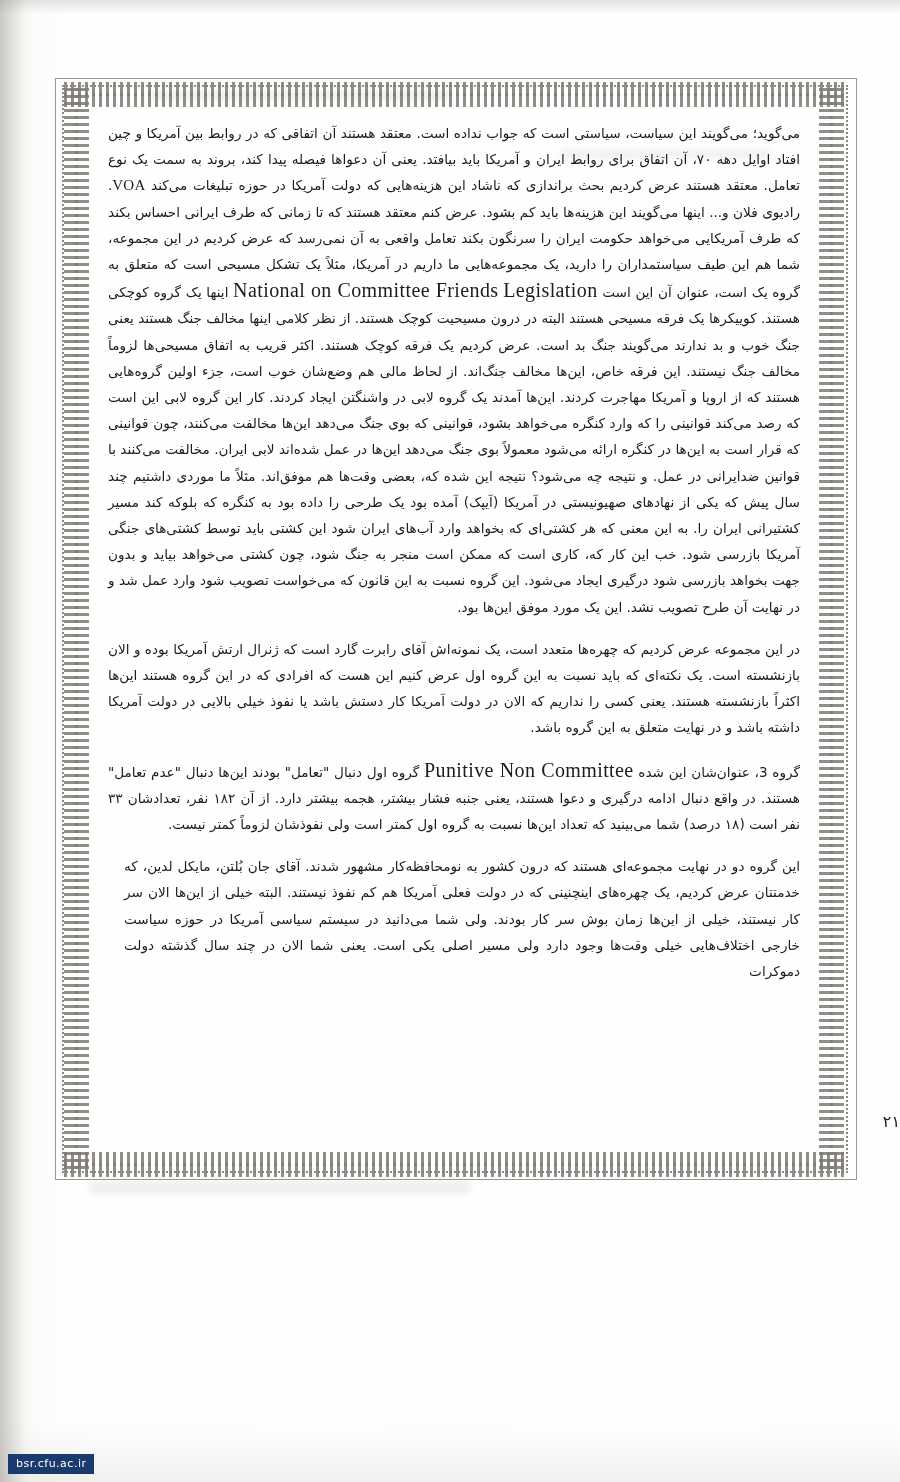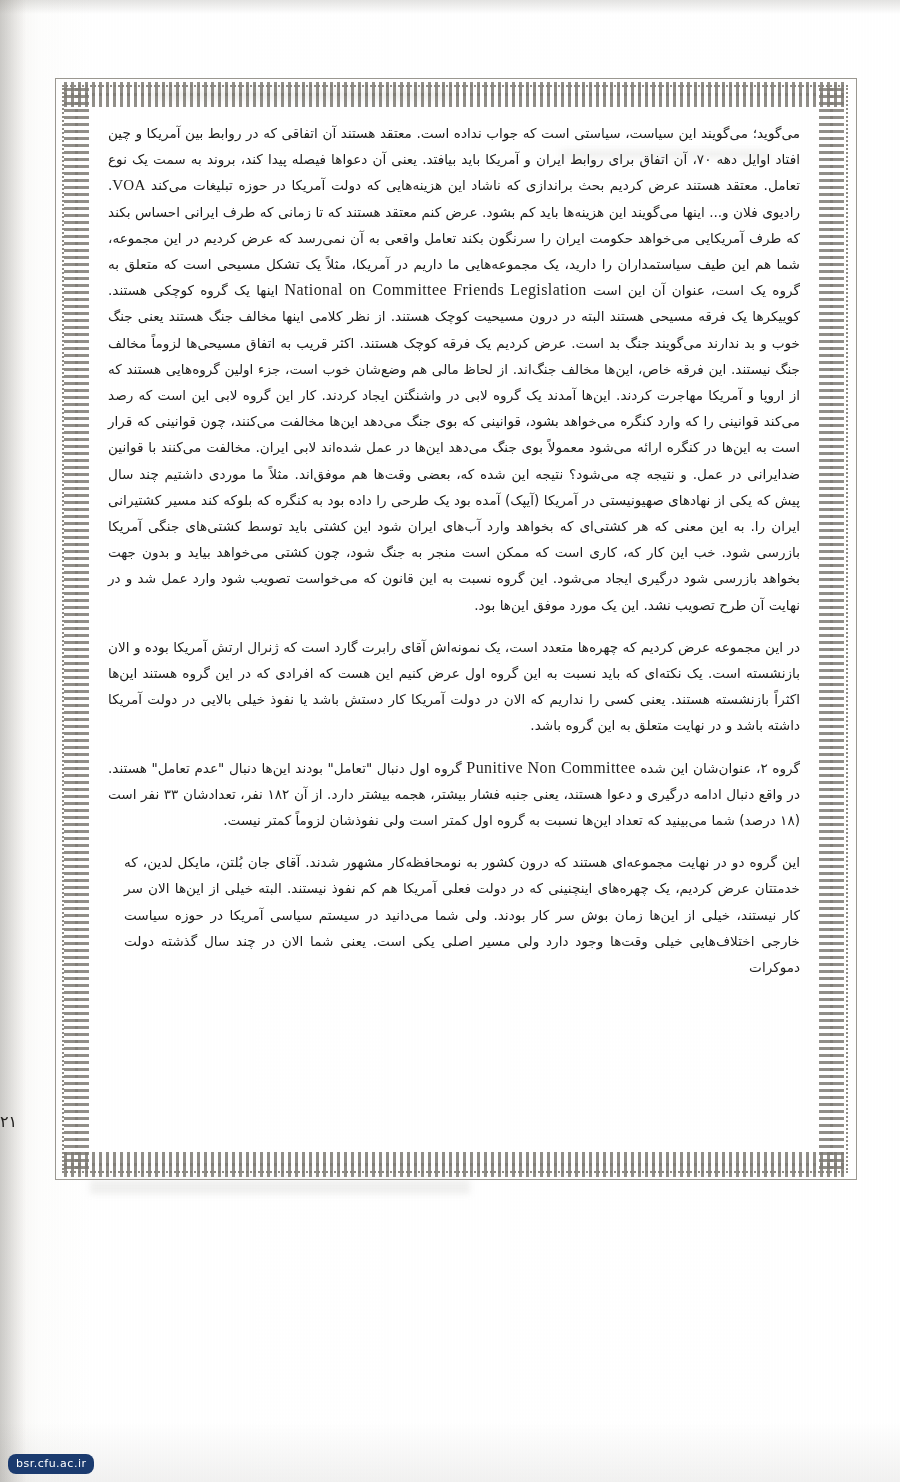--- a/index.html
+++ b/index.html
@@ -119,47 +119,47 @@
     unicode-bidi: embed;
     font-family: "Liberation Serif", serif;
     font-size: 15px;
     letter-spacing: .2px;
     margin-top: 32px;
   }
   .latin-big {
     direction: ltr;
     unicode-bidi: embed;
     font-family: "Liberation Serif", serif;
-    font-size: 16px;
+    font-size: 20px;
     letter-spacing: .4px;
   }
 
   .page-number {
     position: absolute;
     left: 0;
     right: 0;
     top: 1112px;
-    text-align: left;
+    text-align: right;
     font-size: 16px;
     color: #1d1c1a;
     font-family: "DejaVu Sans", sans-serif;
   }
 
   
   .watermark {
     position: absolute;
     left: 8px;
     bottom: 8px;
     background: #1b3b6f;
     color: #ffffff;
     font-family: "DejaVu Sans", sans-serif;
     font-size: 11px;
     letter-spacing: .5px;
     padding: 3px 8px 4px 8px;
-    border-radius: 8px;
+    border-radius: 0;
     direction: ltr;
   }
 
   
   .smudge {
     position: absolute;
     background: rgba(140,138,130,.13);
     filter: blur(3px);
     pointer-events: none;
   }
@@ -185,19 +185,19 @@
 <div class="ornament bottom"></div>
 <div class="ornament bottom2"></div>
 <div class="ornament side left"></div>
 <div class="ornament side left2"></div>
 <div class="ornament side right"></div>
 <div class="ornament side right2"></div>
 
 <div class="content" id="body-text">
     <p><span>می‌گوید؛ می‌گویند این سیاست، سیاستی است که جواب نداده است. معتقد هستند آن اتفاقی که در روابط بین آمریکا و چین افتاد اوایل دهه ۷۰، آن اتفاق برای روابط ایران و آمریکا باید بیافتد. یعنی آن دعواها فیصله پیدا کند، بروند به سمت یک نوع تعامل. معتقد هستند عرض کردیم بحث براندازی که ناشاد این هزینه‌هایی که دولت آمریکا در حوزه تبلیغات می‌کند </span><span class="latin">VOA</span><span>. رادیوی فلان و... اینها می‌گویند این هزینه‌ها باید کم بشود. عرض کنم معتقد هستند که تا زمانی که طرف ایرانی احساس بکند که طرف آمریکایی می‌خواهد حکومت ایران را سرنگون بکند تعامل واقعی به آن نمی‌رسد که عرض کردیم در این مجموعه، شما هم این طیف سیاستمداران را دارید، یک مجموعه‌هایی ما داریم در آمریکا، مثلاً یک تشکل مسیحی است که متعلق به گروه یک است، عنوان آن این است </span><span class="latin-big">National  on Committee Friends</span><span> </span><span class="latin-big">Legislation</span><span> اینها یک گروه کوچکی هستند. کوییکرها یک فرقه مسیحی هستند البته در درون مسیحیت کوچک هستند. از نظر کلامی اینها مخالف جنگ هستند یعنی جنگ خوب و بد ندارند می‌گویند جنگ بد است. عرض کردیم یک فرقه کوچک هستند. اکثر قریب به اتفاق مسیحی‌ها لزوماً مخالف جنگ نیستند. این فرقه خاص، این‌ها مخالف جنگ‌اند. از لحاظ مالی هم وضع‌شان خوب است، جزء اولین گروه‌هایی هستند که از اروپا و آمریکا مهاجرت کردند. این‌ها آمدند یک گروه لابی در واشنگتن ایجاد کردند. کار این گروه لابی این است که رصد می‌کند قوانینی را که وارد کنگره می‌خواهد بشود، قوانینی که بوی جنگ می‌دهد این‌ها مخالفت می‌کنند، چون قوانینی که قرار است به این‌ها در کنگره ارائه می‌شود معمولاً بوی جنگ می‌دهد این‌ها در عمل شده‌اند لابی ایران. مخالفت می‌کنند با قوانین ضدایرانی در عمل. و نتیجه چه می‌شود؟ نتیجه این شده که، بعضی وقت‌ها هم موفق‌اند. مثلاً ما موردی داشتیم چند سال پیش که یکی از نهادهای صهیونیستی در آمریکا (آیپک) آمده بود یک طرحی را داده بود به کنگره که بلوکه کند مسیر کشتیرانی ایران را. به این معنی که هر کشتی‌ای که بخواهد وارد آب‌های ایران شود این کشتی باید توسط کشتی‌های جنگی آمریکا بازرسی شود. خب این کار که، کاری است که ممکن است منجر به جنگ شود، چون کشتی می‌خواهد بیاید و بدون جهت بخواهد بازرسی شود درگیری ایجاد می‌شود. این گروه نسبت به این قانون که می‌خواست تصویب شود وارد عمل شد و در نهایت آن طرح تصویب نشد. این یک مورد موفق این‌ها بود.</span></p>
     <p><span>در این مجموعه عرض کردیم که چهره‌ها متعدد است، یک نمونه‌اش آقای رابرت گارد است که ژنرال ارتش آمریکا بوده و الان بازنشسته است. یک نکته‌ای که باید نسبت به این گروه اول عرض کنیم این هست که افرادی که در این گروه هستند این‌ها اکثراً بازنشسته هستند. یعنی کسی را نداریم که الان در دولت آمریکا کار دستش باشد یا نفوذ خیلی بالایی در دولت آمریکا داشته باشد و در نهایت متعلق به این گروه باشد.</span></p>
-    <p><span>گروه ۲، عنوان‌شان این شده </span><span class="latin-big">Punitive Non Committee</span><span> گروه اول دنبال "تعامل" بودند این‌ها دنبال "عدم تعامل" هستند. در واقع دنبال ادامه درگیری و دعوا هستند، یعنی جنبه فشار بیشتر، هجمه بیشتر دارد. از آن ۱۸۲ نفر، تعدادشان ۳۳ نفر است (۱۸ درصد) شما می‌بینید که تعداد این‌ها نسبت به گروه اول کمتر است ولی نفوذشان لزوماً کمتر نیست.</span></p>
+    <p><span>گروه 3، عنوان‌شان این شده </span><span class="latin-big">Punitive Non Committee</span><span> گروه اول دنبال "تعامل" بودند این‌ها دنبال "عدم تعامل" هستند. در واقع دنبال ادامه درگیری و دعوا هستند، یعنی جنبه فشار بیشتر، هجمه بیشتر دارد. از آن ۱۸۲ نفر، تعدادشان ۳۳ نفر است (۱۸ درصد) شما می‌بینید که تعداد این‌ها نسبت به گروه اول کمتر است ولی نفوذشان لزوماً کمتر نیست.</span></p>
     <p><span>این گروه دو در نهایت مجموعه‌ای هستند که درون کشور به نومحافظه‌کار مشهور شدند. آقای جان بُلتن، مایکل لدین، که خدمتتان عرض کردیم، یک چهره‌های اینچنینی که در دولت فعلی آمریکا هم کم نفوذ نیستند. البته خیلی از این‌ها الان سر کار نیستند، خیلی از این‌ها زمان بوش سر کار بودند. ولی شما می‌دانید در سیستم سیاسی آمریکا در حوزه سیاست خارجی اختلاف‌هایی خیلی وقت‌ها وجود دارد ولی مسیر اصلی یکی است. یعنی شما الان در چند سال گذشته دولت دموکرات</span></p>
   </div>
 
 <div class="page-number">۲۱</div>
 
 <div class="watermark">bsr.cfu.ac.ir</div>
 
 </body></html>

